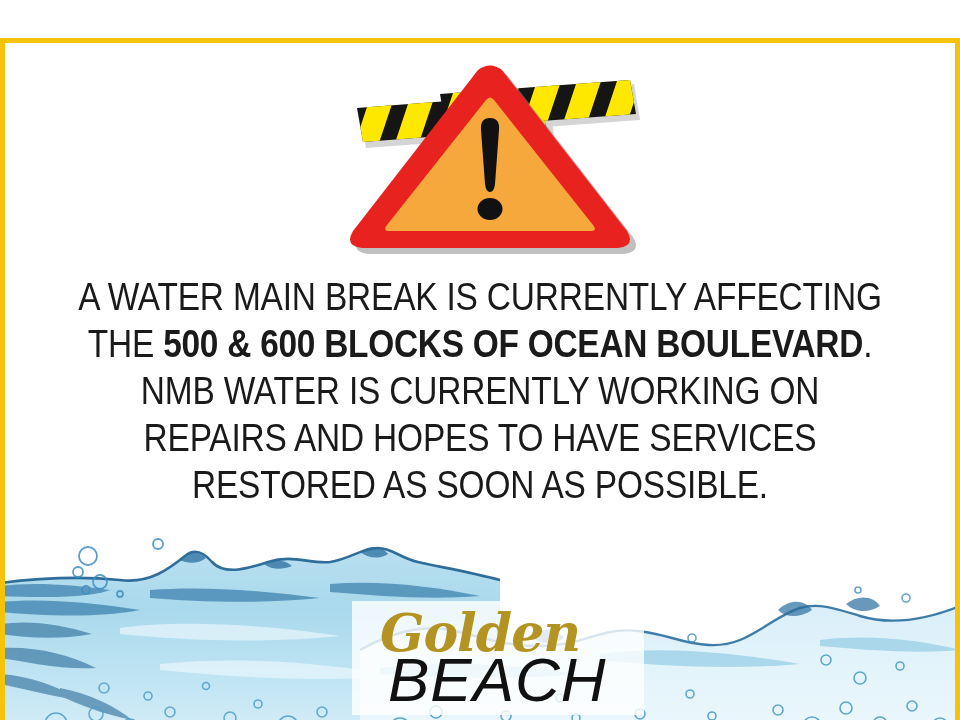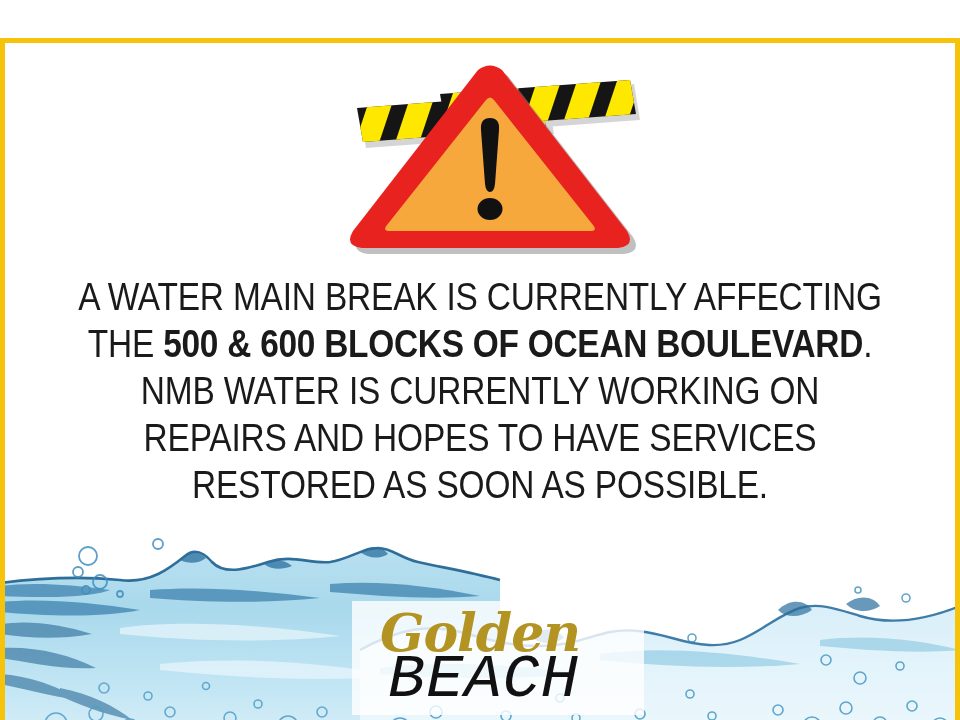--- a/index.html
+++ b/index.html
@@ -91,21 +91,21 @@
     font-size: 52px;
     line-height: 1;
     color: #b39322;
     letter-spacing: -1px;
     text-shadow: 0 1px 0 rgba(255,255,255,0.4);
   }
   #logo-beach {
     position: absolute;
     left: 36px;
     top: 48px;
-    font-family: Liberation Mono, monospace;
+    font-family: Liberation Sans, sans-serif;
     font-style: italic;
     font-weight: 400;
     font-size: 62px;
     line-height: 1;
     color: #111111;
     letter-spacing: 1px;
   }
 </style>
 </head>
 <body>

